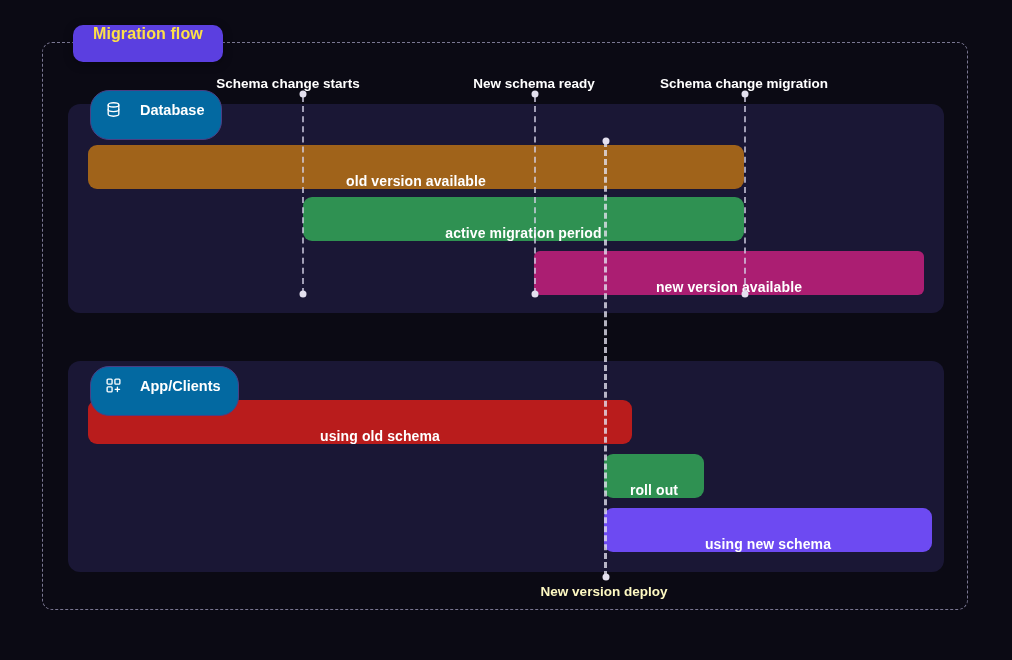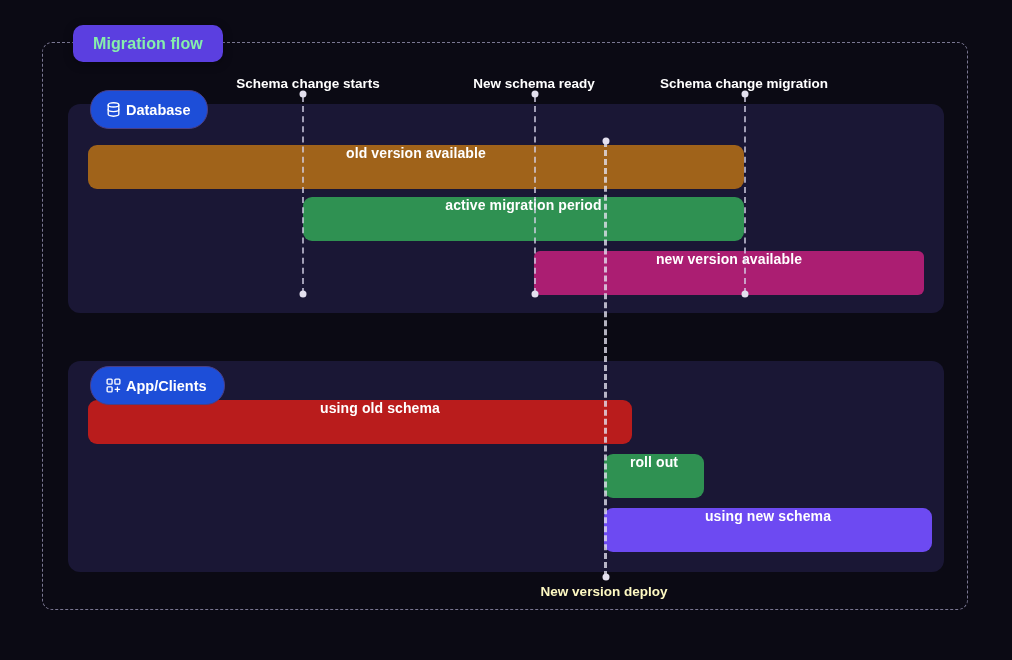--- a/index.html
+++ b/index.html
@@ -34,50 +34,50 @@
   }
 
   
   .title-pill {
     position: absolute;
     left: 73px;
     top: 25px;
     height: 37px;
     padding: 0 20px;
     display: flex;
-    align-items: center;
+    align-items: flex-start;
     border-radius: 10px;
     background: #5b3fe0;
-    color: #86efac;
+    color: #fde047;
     font-size: 16px;
     font-weight: 700;
     letter-spacing: .1px;
     z-index: 30;
     box-shadow: 0 2px 10px rgba(0,0,0,.35);
   }
 
   
   .lane {
     position: absolute;
     background: #1a1735;
     border-radius: 12px;
   }
   #lane-db   { left: 68px; top: 104px; width: 876px; height: 209px; }
   #lane-app  { left: 68px; top: 361px; width: 876px; height: 211px; }
 
   
   .lane-badge {
     position: absolute;
     height: 37px;
-    padding: 0 17px 0 13px;
+    padding: 0 17px 11px 13px;
     display: flex;
     align-items: center;
-    gap: 4px;
+    gap: 18px;
     border-radius: 19px;
-    background: #1d4ed8;
+    background: #0369a1;
     border: 1px solid #4a3f85;
     color: #ffffff;
     font-size: 14.5px;
     font-weight: 700;
     z-index: 25;
   }
   #badge-db  { left: 90px; top: 90px; }
   #badge-app { left: 90px; top: 366px; }
   .lane-badge .ic { display: flex; align-items: center; justify-content: center; width: 18px; height: 18px; }
   .lane-badge .ic svg { display: block; }
@@ -110,21 +110,21 @@
     transform: translate(-50%, -50%);
     z-index: 23;
   }
 
   
   .bar {
     position: absolute;
     height: 44px;
     border-radius: 9px;
     display: flex;
-    align-items: flex-start;
+    align-items: flex-end;
     justify-content: center;
     color: #ffffff;
     font-size: 14px;
     font-weight: 700;
     letter-spacing: .1px;
     z-index: 12;
     box-sizing: border-box;
   }
 
   
@@ -169,21 +169,21 @@
         <rect x="3" y="3" width="7" height="7" rx="1.3"></rect>
         <rect x="14" y="3" width="7" height="7" rx="1.3"></rect>
         <rect x="3" y="14" width="7" height="7" rx="1.3"></rect>
         <path d="M17.5 14.5v6M14.5 17.5h6"></path>
       </svg>
     </span>
     <span>App/Clients</span>
   </div>
 
   <div id="markers-layer">
-      <div class="marker-label" style="left: 308px; top: 76px;">Schema change starts</div>
+      <div class="marker-label" style="left: 288px; top: 76px;">Schema change starts</div>
       <div class="vline" style="left: 302px; top: 96px; height: 198px;"></div>
       <div class="vdot" style="left: 303px; top: 94px;"></div>
       <div class="vdot" style="left: 303px; top: 294px;"></div>
       <div class="marker-label" style="left: 534px; top: 76px;">New schema ready</div>
       <div class="vline" style="left: 534px; top: 96px; height: 198px;"></div>
       <div class="vdot" style="left: 535px; top: 94px;"></div>
       <div class="vdot" style="left: 535px; top: 294px;"></div>
       <div class="marker-label" style="left: 744px; top: 76px;">Schema change migration</div>
       <div class="vline" style="left: 744px; top: 96px; height: 198px;"></div>
       <div class="vdot" style="left: 745px; top: 94px;"></div>

